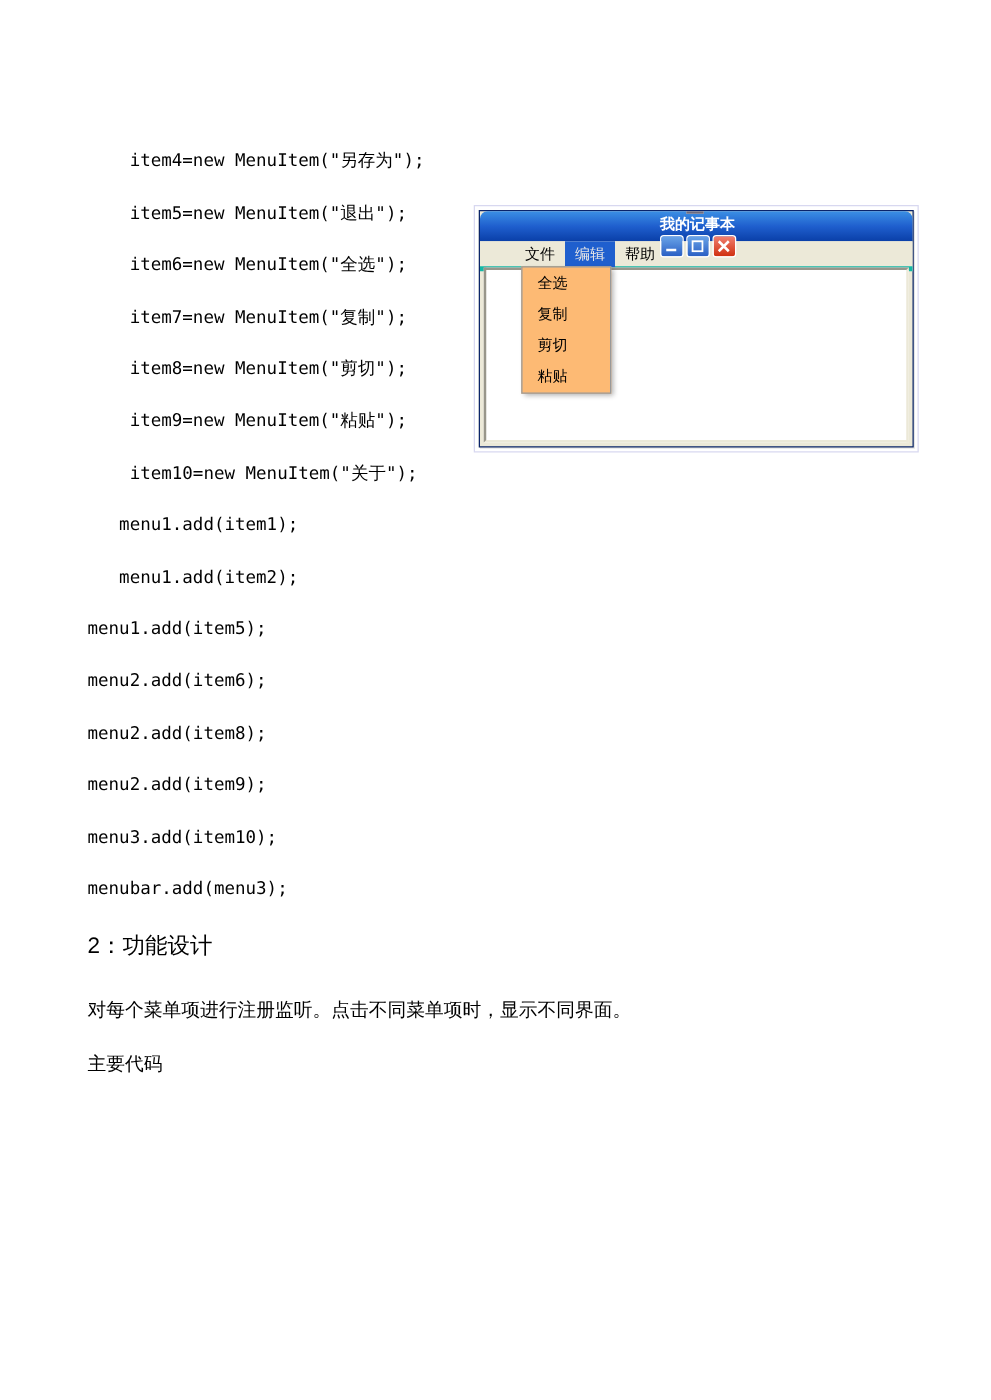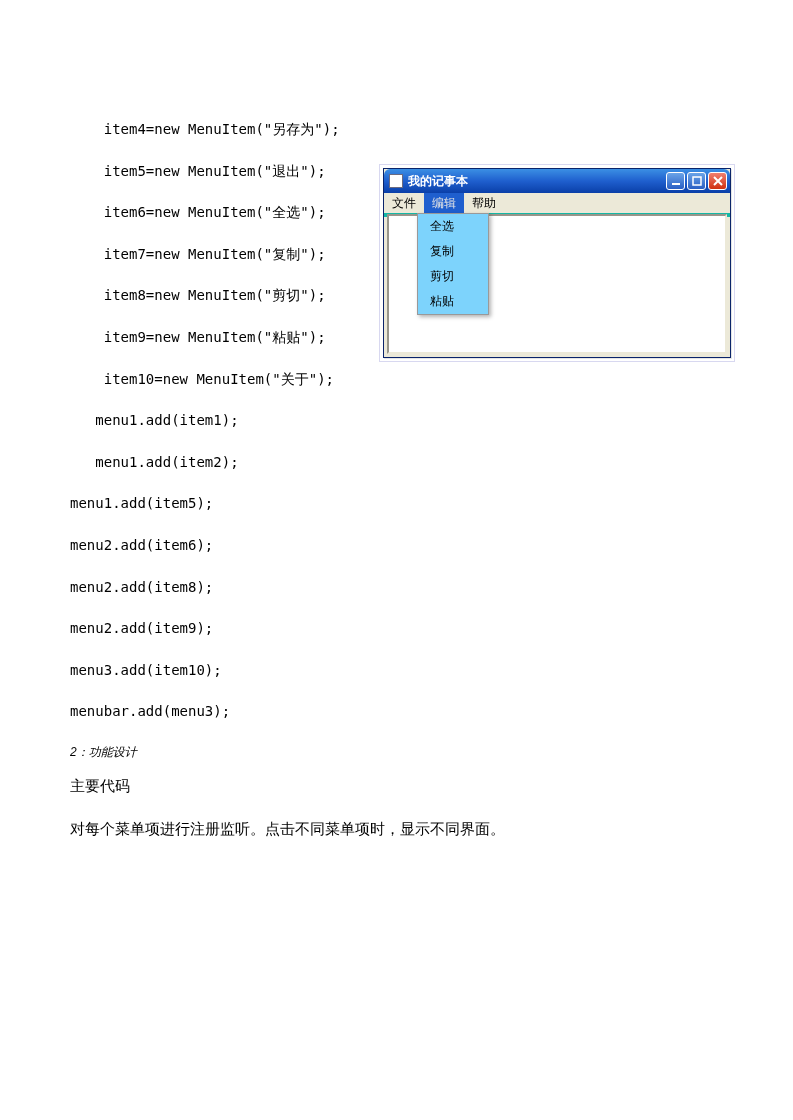--- a/index.html
+++ b/index.html
@@ -17,23 +17,22 @@
   padding: 120px 70px 0 70px;
   line-height: 1.4;
 }
 .code-line {
   font-family: "SimSun", "宋体", monospace;
   white-space: pre;
   margin-bottom: 22px;
 }
 .heading {
   font-family: "SimSun", "宋体", sans-serif;
-  font-size: 12px;
-  margin-bottom: 14px;
-  font-style: italic;
+  font-size: 18px;
+  margin-bottom: 29px;
 }
 .para {
   font-family: "SimSun", "宋体", sans-serif;
   margin-bottom: 22px;
   font-size: 15px;
 }
 .win {
   position: absolute;
   top: 168px;
   left: 383px;
@@ -58,20 +57,21 @@
 .titlebar {
   height: 24px;
   background: linear-gradient(to bottom, #3b8fe4 0%, #1f5fce 50%, #0a3fa8 100%);
   display: flex;
   align-items: center;
   color: #fff;
   padding: 0 3px 0 5px;
   border-radius: 6px 6px 0 0;
   font-weight: bold;
   font-size: 12px;
+  flex-direction: column;
 }
 .titlebar .appicon {
   width: 14px;
   height: 14px;
   background: #fff;
   margin-right: 5px;
   border: 1px solid #6b6b80;
   box-sizing: border-box;
 }
 .titlebar .title { flex: 1; }
@@ -92,20 +92,21 @@
 .winbtn.close {
   background: linear-gradient(to bottom, #f08070, #d03010);
 }
 .winbtn svg { width: 10px; height: 10px; }
 .menubar {
   height: 20px;
   background: #ece9d8;
   display: flex;
   align-items: center;
   border-bottom: 4px solid #14b8a6;
+  padding-left: 28px;
 }
 .menuitem {
   padding: 2px 8px;
   color: #000;
 }
 .menuitem.active {
   background: #1f5fce;
   color: #e5e5e5;
 }
 .workarea {
@@ -115,21 +116,21 @@
   right: 3px;
   bottom: 3px;
   background: #fff;
   border: 2px inset #ece9d8;
 }
 .dropdown {
   position: absolute;
   top: 44px;
   left: 33px;
   width: 70px;
-  background: #7dd3fc;
+  background: #fdba74;
   border: 1px solid #999;
   box-shadow: 2px 2px 4px rgba(0,0,0,.3);
   z-index: 10;
 }
 .dropitem {
   padding: 4px 12px;
   font-size: 12px;
   color: #000;
 }
 </style>
@@ -147,22 +148,22 @@
   <div class="code-line">   menu1.add(item1);</div>
   <div class="code-line">   menu1.add(item2);</div>
   <div class="code-line">menu1.add(item5);</div>
   <div class="code-line">menu2.add(item6);</div>
   <div class="code-line">menu2.add(item8);</div>
   <div class="code-line">menu2.add(item9);</div>
   <div class="code-line">menu3.add(item10);</div>
   <div class="code-line">menubar.add(menu3);</div>
 
   <div class="heading">2：功能设计</div>
+  <div class="para">对每个菜单项进行注册监听。点击不同菜单项时，显示不同界面。</div>
   <div class="para">主要代码</div>
-  <div class="para">对每个菜单项进行注册监听。点击不同菜单项时，显示不同界面。</div>
 
 </div>
 
 <div class="win-outer"></div>
 
 <div class="win">
   <div class="titlebar">
     <div class="appicon"></div>
     <div class="title">我的记事本</div>
     <div class="winbtns">

